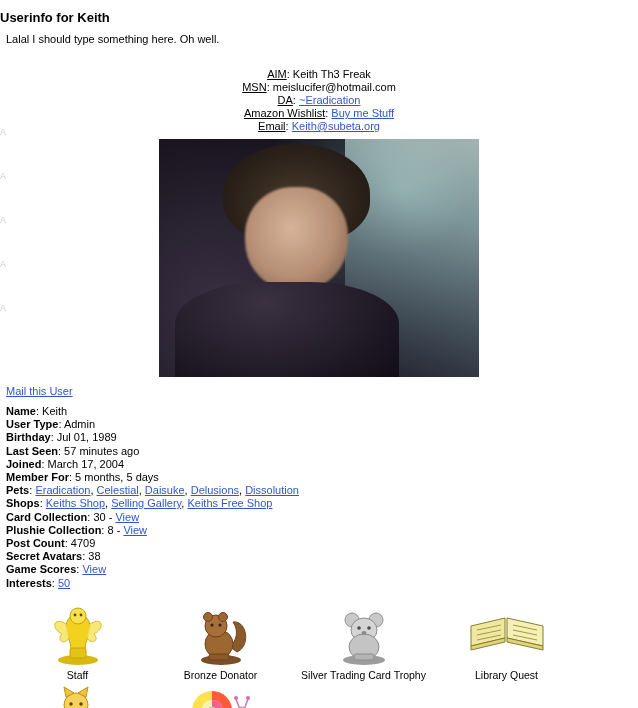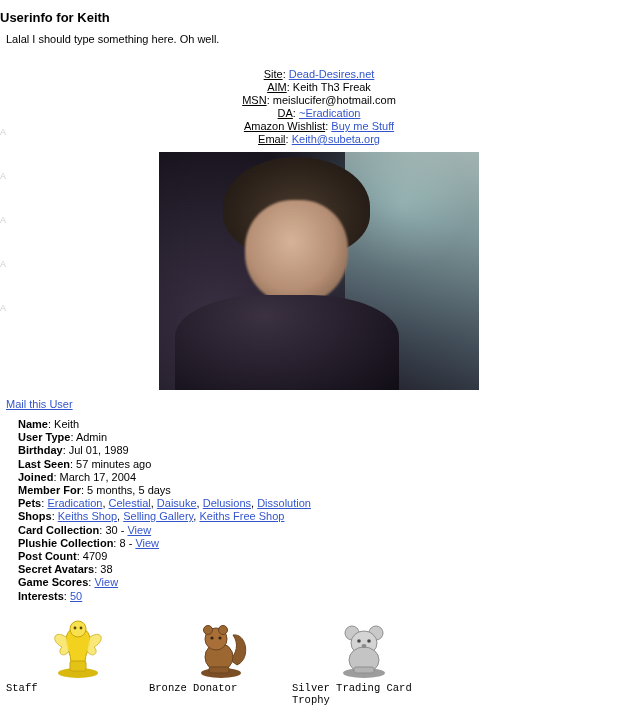--- a/index.html
+++ b/index.html
@@ -103,39 +103,39 @@
     opacity: 0.22;
     background-image:
       repeating-linear-gradient(0deg, rgba(255,255,255,0.07) 0px, rgba(0,0,0,0.07) 1px, rgba(255,255,255,0.05) 2px, rgba(0,0,0,0.06) 3px),
       repeating-linear-gradient(90deg, rgba(255,255,255,0.06) 0px, rgba(0,0,0,0.06) 1px, rgba(255,255,255,0.04) 2px, rgba(0,0,0,0.05) 3px);
   }
   .mail-link {
     margin: 4px 0 8px 6px;
     font-size: 11px;
   }
   .info-list {
-    margin: 0 0 0 18px;
+    margin: 0 0 0 6px;
     font-size: 11px;
     line-height: 13.2px;
   }
   .info-list .k {
     font-weight: bold;
   }
   .trophies {
     margin-top: 14px;
   }
   .trophy-row {
     display: flex;
     width: 620px;
     margin-left: 6px;
   }
   .trophy {
     width: 143px;
+    text-align: center;
     font-size: 10.5px;
-    font-family: Liberation Mono, monospace;
   }
   .trophy .art {
     height: 62px;
     display: flex;
     align-items: flex-end;
     justify-content: center;
     margin-bottom: 3px;
   }
   .trophy .cap {
     display: block;
@@ -162,23 +162,20 @@
     <div>A</div>
     <div>A</div>
     <div>A</div>
 </div>
 
 <div id="page-title">Userinfo for Keith</div>
 
 <div class="intro">Lalal I should type something here. Oh well.</div>
 
 <div class="contacts">
-  <div>
-    <span class="clabel">Site</span><span>: </span><span class="link">Dead-Desires.net</span>
-  </div>
   <div>
     <span class="clabel">AIM</span><span>: </span><span>Keith Th3 Freak</span>
   </div>
   <div>
     <span class="clabel">MSN</span><span>: </span><span>meislucifer@hotmail.com</span>
   </div>
   <div>
     <span class="clabel">DA</span><span>: </span><span class="link">~Eradication</span>
   </div>
   <div>
@@ -277,20 +274,37 @@
           <ellipse cx="36" cy="43" rx="15" ry="13" fill="#c4c4c4" stroke="#8f8f8f"></ellipse>
           <circle cx="31" cy="24" r="1.8" fill="#4a4a4a"></circle>
           <circle cx="41" cy="24" r="1.8" fill="#4a4a4a"></circle>
           <ellipse cx="36" cy="29" rx="2.5" ry="2" fill="#8a8a8a"></ellipse>
           <rect x="26" y="50" width="20" height="6" rx="2" fill="#b3b3b3" stroke="#8f8f8f"></rect>
         </svg>
       </div>
       <span class="cap">Silver Trading Card Trophy</span>
     </div>
 
+    <div class="trophy">
+      <div class="art">
+        <svg width="84" height="62" viewBox="0 0 84 62">
+          <path d="M6 42 L40 34 L40 14 L6 22z" fill="#efe8a2" stroke="#8a7d2a"></path>
+          <path d="M78 42 L42 34 L42 14 L78 22z" fill="#f5efb8" stroke="#8a7d2a"></path>
+          <path d="M6 46 L40 38 L40 34 L6 42z" fill="#ded47e" stroke="#8a7d2a"></path>
+          <path d="M78 46 L42 38 L42 34 L78 42z" fill="#ded47e" stroke="#8a7d2a"></path>
+          <line x1="12" y1="26" x2="36" y2="21" stroke="#a89a3c" stroke-width="1"></line>
+          <line x1="12" y1="31" x2="36" y2="26" stroke="#a89a3c" stroke-width="1"></line>
+          <line x1="12" y1="36" x2="36" y2="31" stroke="#a89a3c" stroke-width="1"></line>
+          <line x1="48" y1="21" x2="72" y2="26" stroke="#a89a3c" stroke-width="1"></line>
+          <line x1="48" y1="26" x2="72" y2="31" stroke="#a89a3c" stroke-width="1"></line>
+          <line x1="48" y1="31" x2="72" y2="36" stroke="#a89a3c" stroke-width="1"></line>
+        </svg>
+      </div>
+      <span class="cap">Library Quest</span>
+    </div>
 
   </div>
 
   <div class="trophy-row">
 
     <div class="trophy">
       <div class="art">
         <svg width="72" height="62" viewBox="0 0 72 62">
           <ellipse cx="36" cy="56" rx="21" ry="5" fill="#d4a61a"></ellipse>
           <path d="M14 48 C6 40 14 30 22 34" fill="none" stroke="#c9981a" stroke-width="5" stroke-linecap="round"></path>

